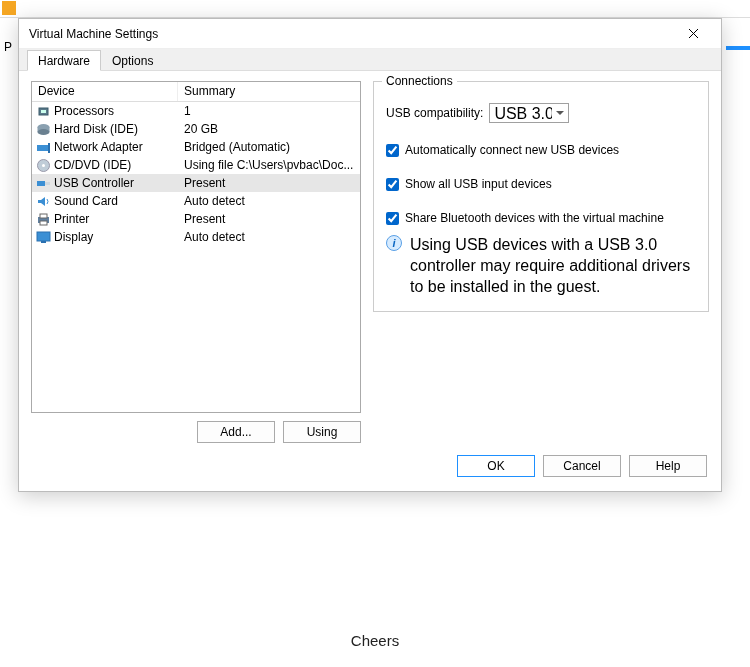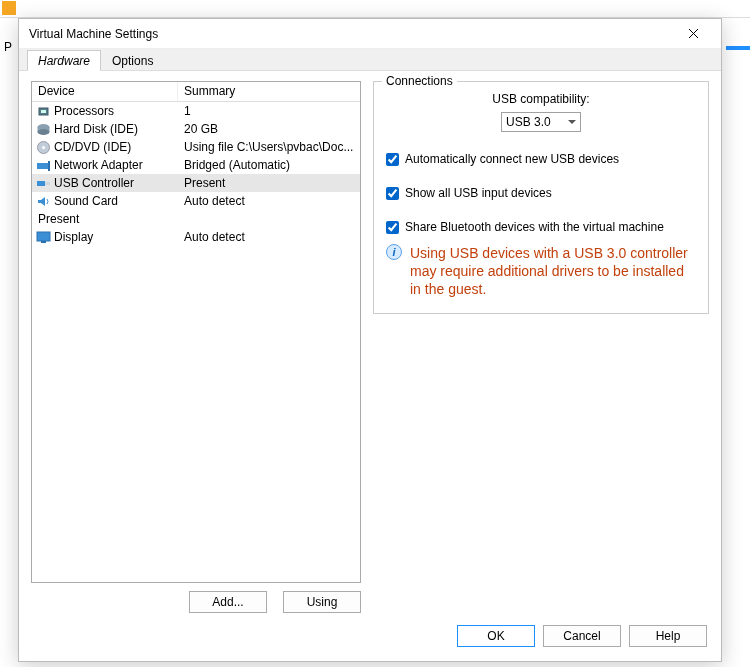--- a/index.html
+++ b/index.html
@@ -21,21 +21,21 @@
   .back-right {
     position:absolute; top:18px; right:0; width:24px; bottom:0; background:#fff;
   }
   .back-right .bluebar { position:absolute; top:28px; left:0; width:24px; height:4px; background:#1e90ff; }
   .back-left-p { position:absolute; top:40px; left:4px; font-size:12px; color:#000; }
   .cheers { position:absolute; bottom:18px; left:50%; transform:translateX(-50%); font-size:15px; color:#222;}
   .dialog {
     position: absolute;
     top: 18px; left: 18px;
     width: 704px;
-    height: 644px;
+    height: 474px;
     background: #fff;
     border: 1px solid #bbb;
     box-shadow: 0 4px 20px rgba(0,0,0,.2);
     display: flex;
     flex-direction: column;
   }
   .titlebar {
     height: 30px;
     display: flex;
     align-items: center;
@@ -52,71 +52,71 @@
   .tabs {
     display:flex; height:22px; background:#f0f0f0; border-bottom:1px solid #ddd;
     padding-left:8px; align-items:flex-end;
   }
   .tab {
     padding: 3px 10px 2px; font-size:12px; background:#f0f0f0;
     border:1px solid transparent; border-bottom:none; cursor:pointer;
   }
   .tab.active {
     background:#fff; border:1px solid #ccc; border-bottom:1px solid #fff;
-    position:relative; top:1px;font-style:italic;
+    position:relative; top:1px;
   }
   .body {
     flex:1; padding:10px 12px 8px; display:flex; gap:12px;
   }
   .left-col { width:330px; display:flex; flex-direction:column; }
   .device-list {
     border:1px solid #aaa; flex:1; background:#fff; overflow:hidden;
   }
   .dl-head { display:flex; height:20px; border-bottom:1px solid #ddd; background:#fff; font-size:12px;}
   .dl-head .c1 { width:146px; padding:2px 6px; border-right:1px solid #eee;}
   .dl-head .c2 { flex:1; padding:2px 6px;}
   .dl-row { display:flex; height:18px; align-items:center; font-size:12px; cursor:pointer;}
   .dl-row .c1 { width:146px; padding:0 2px 0 4px; display:flex; align-items:center; gap:3px; overflow:hidden; white-space:nowrap;}
   .dl-row .c2 { flex:1; padding:0 6px; white-space:nowrap; overflow:hidden; text-overflow:ellipsis;}
   .dl-row.selected { background:#e6e6e6; }
   .dev-icon { width:15px; height:13px; display:inline-flex; align-items:center; justify-content:center; flex-shrink:0;}
-  .btn-row { display:flex; justify-content:flex-end; gap:16px; margin-top:8px;}
+  .btn-row { display:flex; justify-content:flex-end; gap:8px; margin-top:8px;}
   .btn {
     min-width:78px; height:22px; background:#fdfdfd; border:1px solid #aaa;
     font-size:12px; cursor:pointer; display:flex; align-items:center; justify-content:center;
     padding:0 10px;
   }
   .right-col { flex:1; }
   .group {
     border:1px solid #ccc; padding:10px 12px 14px; position:relative;
   }
   .group-title {
     position:absolute; top:-8px; left:8px; background:#fff; padding:0 4px; font-size:12px;
   }
   .form-row { display:flex; align-items:center; gap:6px; margin-top:4px; }
-  .form-row.first { margin-top:0;flex-direction:column; }
+  .form-row.first { margin-top:11px; }
   .sel {
-    height:20px; border:1px solid #a0a0a0; font-size:12px; padding:1px 16px 1px 4px;
+    height:20px; border:1px solid #a0a0a0; font-size:16px; padding:1px 16px 1px 4px;
     background:#fff; appearance:none; position:relative; width:80px;
   }
   .sel-wrap { position:relative; display:inline-block;}
   .sel-wrap::after {
     content:''; position:absolute; right:5px; top:8px; width:0; height:0;
     border-left:4px solid transparent; border-right:4px solid transparent; border-top:4px solid #555;
     pointer-events:none;
   }
   .chk { display:flex; align-items:center; gap:6px; margin-top:20px; font-size:12px;}
   .chk input { width:13px; height:13px; accent-color:#0066cc; margin:0;}
   .info-row { display:flex; gap:8px; margin-top:10px; }
   .info-icon {
     width:16px; height:16px; border-radius:50%; background:#d6ebff; border:1px solid #5aa0e6;
     display:flex; align-items:center; justify-content:center; color:#0a66c2; font-style:italic;
     font-weight:bold; font-size:11px; flex-shrink:0;
   }
-  .info-text { font-size:14px; color:#c2410c; line-height:1.3; }
+  .info-text { font-size:16px; color:#000000; line-height:1.3; }
   .footer {
     height:40px; border-top:0; display:flex; align-items:center; justify-content:flex-end;
     gap:8px; padding:0 14px 10px;
   }
   .footer .btn { min-width:78px;}
   .footer .btn.primary { border:1px solid #1e74d1; background:#fff; }
   .footer .btn.primary:focus, .footer .btn.primary { outline:1px solid #1e90ff; outline-offset:-1px;}
 </style>
 </head>
 <body>
@@ -175,40 +175,40 @@
                   </svg>
                 </span>
                 <span>Hard Disk (IDE)</span>
               </div>
               <div class="c2">20 GB</div>
             </div>
             <div class="dl-row">
               <div class="c1">
                 <span class="dev-icon">
                   <svg width="15" height="13">
+                    <rect x="1" y="4" width="11" height="6" fill="#3b8fd4"></rect>
+                    <rect x="12" y="2" width="2" height="10" fill="#2a70b0"></rect>
+                  </svg>
+                </span>
+                <span>Network Adapter</span>
+              </div>
+              <div class="c2">Bridged (Automatic)</div>
+            </div>
+            <div class="dl-row">
+              <div class="c1">
+                <span class="dev-icon">
+                  <svg width="15" height="13">
                     <circle cx="7.5" cy="6.5" r="6" fill="#c0cdd8" stroke="#99a"></circle>
                     <circle cx="7.5" cy="6.5" r="1.5" fill="#fff"></circle>
                   </svg>
                 </span>
                 <span>CD/DVD (IDE)</span>
               </div>
               <div class="c2">Using file C:\Users\pvbac\Doc...</div>
             </div>
-            <div class="dl-row">
-              <div class="c1">
-                <span class="dev-icon">
-                  <svg width="15" height="13">
-                    <rect x="1" y="4" width="11" height="6" fill="#3b8fd4"></rect>
-                    <rect x="12" y="2" width="2" height="10" fill="#2a70b0"></rect>
-                  </svg>
-                </span>
-                <span>Network Adapter</span>
-              </div>
-              <div class="c2">Bridged (Automatic)</div>
-            </div>
             <div class="dl-row selected">
               <div class="c1">
                 <span class="dev-icon">
                   <svg width="15" height="13">
                     <rect x="1" y="4" width="8" height="5" fill="#3b8fd4"></rect>
                     <rect x="9" y="5" width="5" height="3" fill="#cfd8df"></rect>
                   </svg>
                 </span>
                 <span>USB Controller</span>
               </div>
@@ -220,20 +220,30 @@
                   <svg width="15" height="13">
                     <path d="M2 5 L5 5 L9 2 L9 11 L5 8 L2 8 Z" fill="#3b8fd4"></path>
                     <path d="M11 4 Q13 6.5 11 9" stroke="#3b8fd4" fill="none"></path>
                   </svg>
                 </span>
                 <span>Sound Card</span>
               </div>
               <div class="c2">Auto detect</div>
             </div>
             <div class="dl-row">
+              <div class="c1">
+                <span class="dev-icon">
+                  <svg width="15" height="13">
+                    <rect x="2" y="4" width="11" height="6" fill="#6080a0"></rect>
+                    <rect x="4" y="1" width="7" height="4" fill="#fff" stroke="#666"></rect>
+                    <rect x="4" y="8" width="7" height="4" fill="#fff" stroke="#666"></rect>
+                  </svg>
+                </span>
+                <span>Printer</span>
+              </div>
               <div class="c2">Present</div>
             </div>
             <div class="dl-row">
               <div class="c1">
                 <span class="dev-icon">
                   <svg width="15" height="13">
                     <rect x="1" y="1" width="13" height="9" fill="#3b8fd4" stroke="#2a70b0"></rect>
                     <rect x="5" y="10" width="5" height="2" fill="#2a70b0"></rect>
                   </svg>
                 </span>

